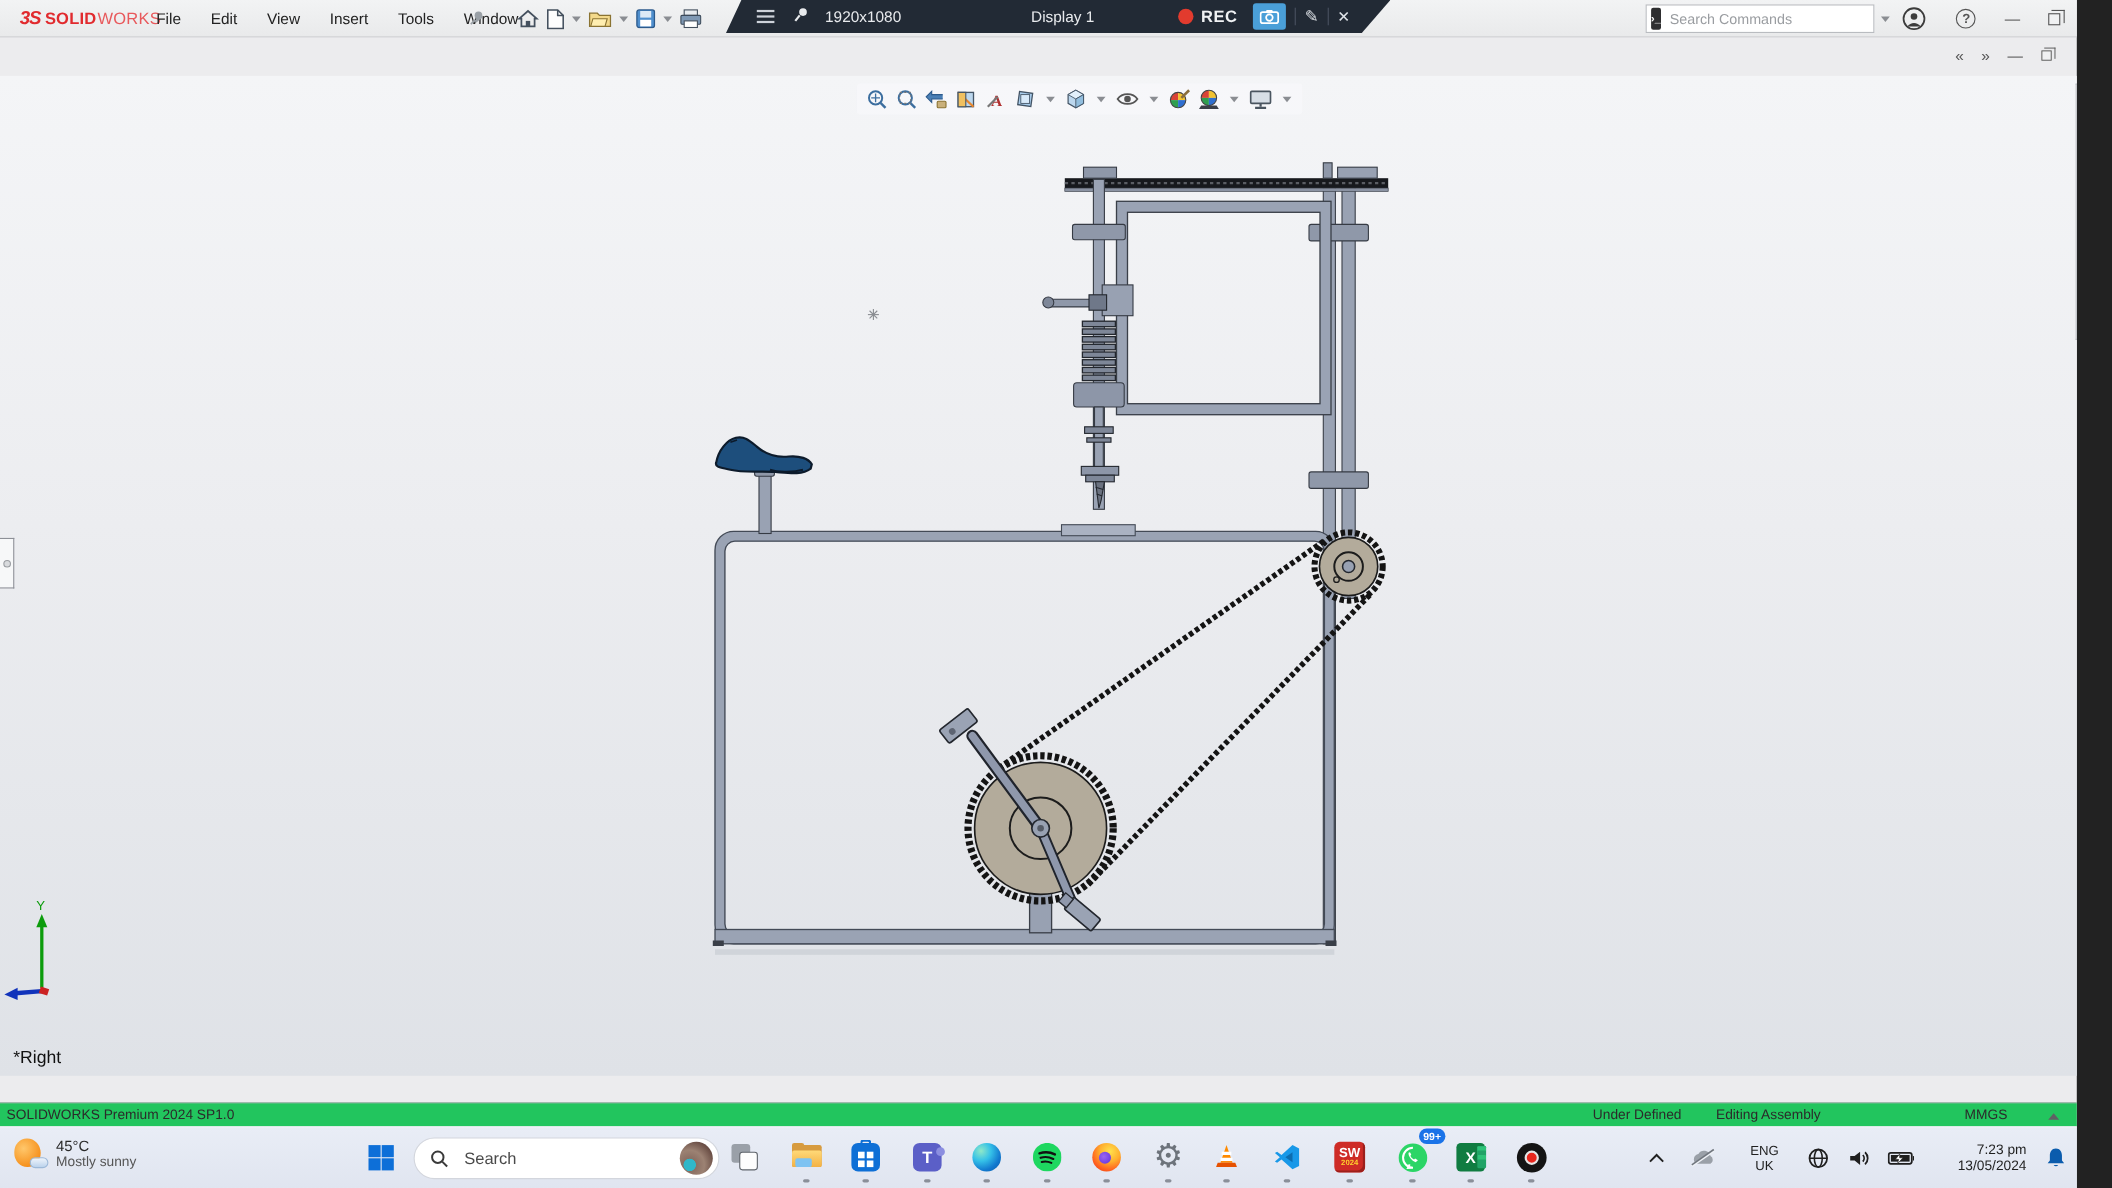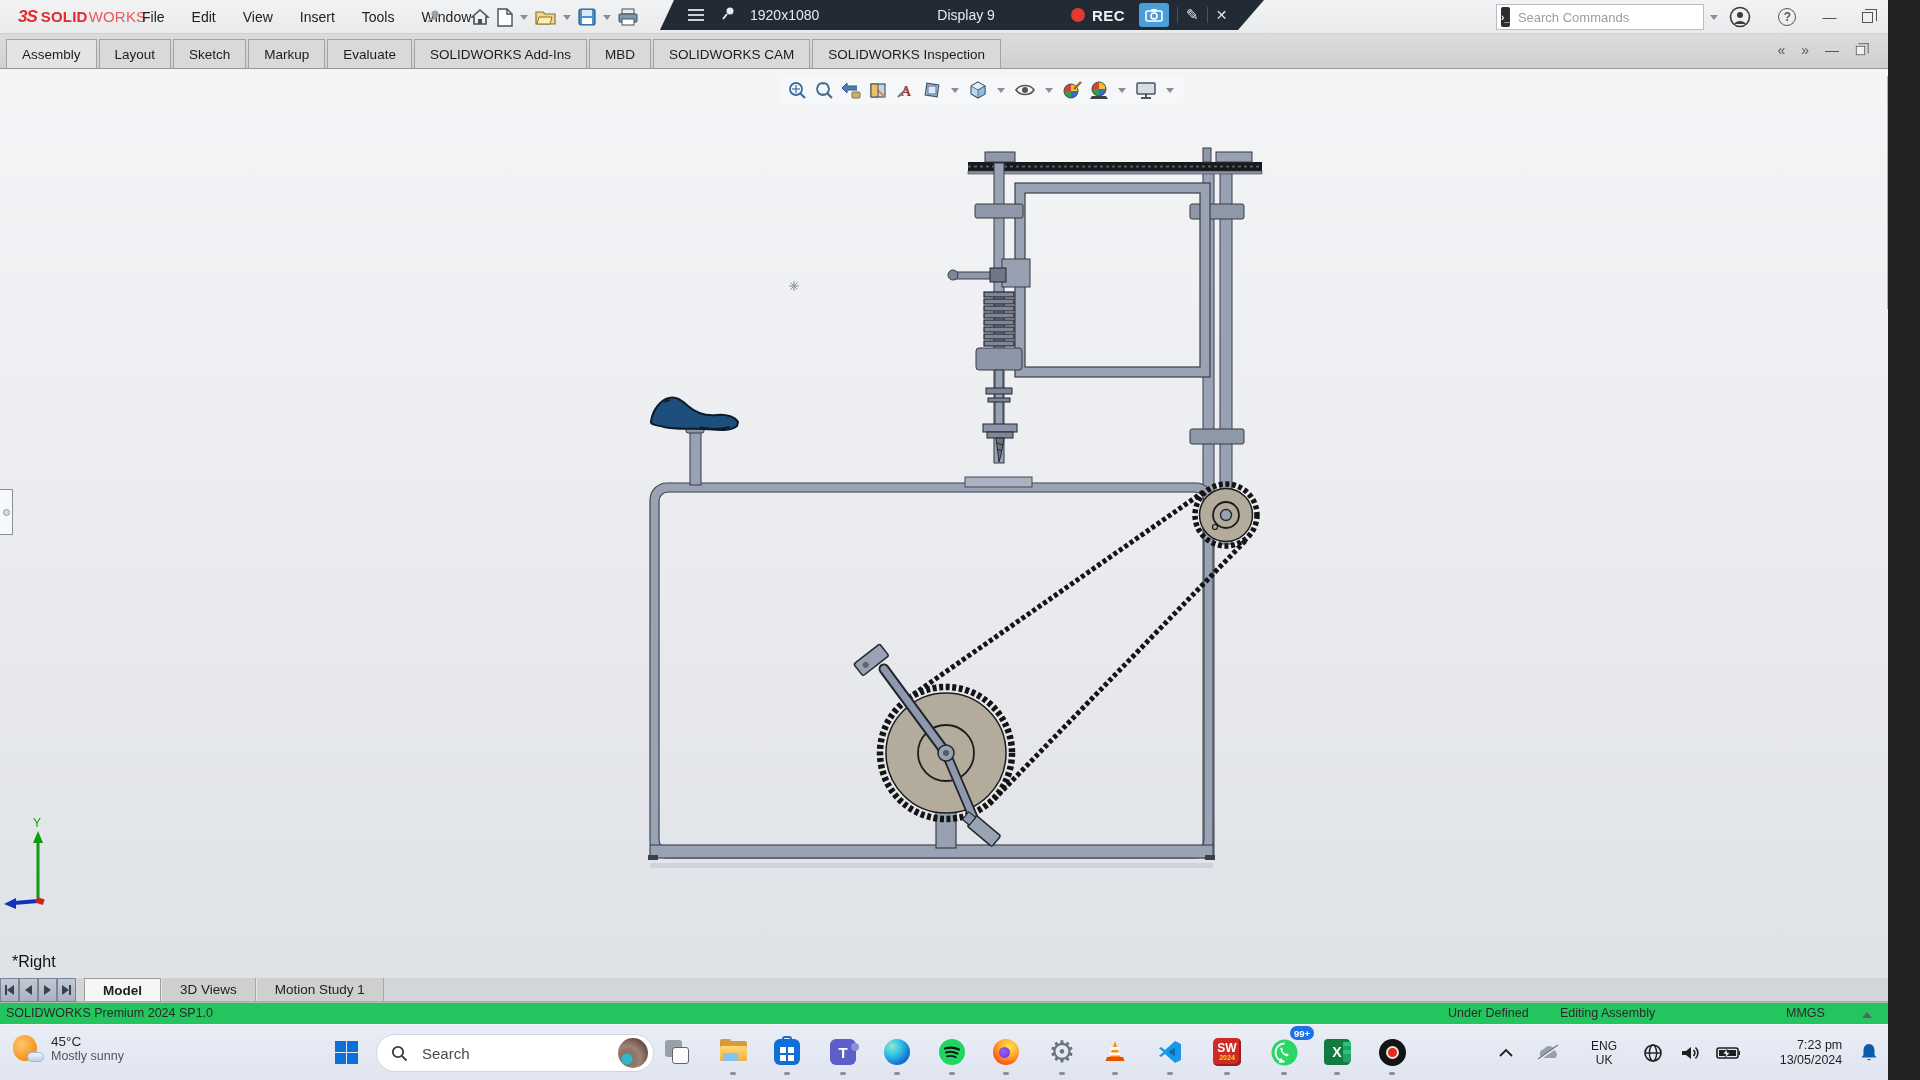--- a/index.html
+++ b/index.html
@@ -225,21 +225,21 @@
 
     <div id="recorder" class="abs">
       <span class="burger"></span>
       <span style="margin-left:16px">
         <svg width="16" height="16">
             <circle cx="10" cy="5" r="3.5" fill="#e8eaed"></circle>
             <line x1="7" y1="8" x2="3" y2="13" stroke="#e8eaed" stroke-width="2"></line>
           </svg>
       </span>
       <span style="margin-left:14px">1920x1080</span>
-      <span style="margin-left:118px">Display 9</span>
+      <span style="margin-left:118px">Display 1</span>
       <span id="rec-dot" style="margin-left:76px"></span>
       <span id="rec-label">REC</span>
       <span id="cam-btn">
         <svg width="18" height="14">
             <rect x="1" y="3" width="16" height="10" rx="2" fill="none" stroke="#fff" stroke-width="1.6"></rect>
             <rect x="6" y="1" width="6" height="3" rx="1" fill="#fff"></rect>
             <circle cx="9" cy="8" r="3" fill="none" stroke="#fff" stroke-width="1.6"></circle>
           </svg>
       </span>
       <span class="vdiv"></span>
@@ -263,31 +263,20 @@
           <circle cx="12" cy="10" r="3" fill="#3c3c3c"></circle>
           <path d="M6 19 A7.5 7.5 0 0 1 18 19 Z" fill="#3c3c3c"></path>
         </svg>
       <span class="helpcirc">?</span>
       <span class="mingl">—</span>
       <span class="restore-gl"></span>
       <span class="closegl">✕</span>
     </div>
   </div>
 
-  <div id="cmdrow" class="abs">
-    <span class="ctab first">Assembly</span>
-    <span class="ctab">Layout</span>
-    <span class="ctab">Sketch</span>
-    <span class="ctab">Markup</span>
-    <span class="ctab">Evaluate</span>
-    <span class="ctab">SOLIDWORKS Add-Ins</span>
-    <span class="ctab">MBD</span>
-    <span class="ctab">SOLIDWORKS CAM</span>
-    <span class="ctab">SOLIDWORKS Inspection</span>
-  </div>
   <div id="cmd-right">
     <span>«</span>
     <span>»</span>
     <span>—</span>
     <span class="restore-gl" style="transform:scale(.85)"></span>
   </div>
 
   <div id="viewport" class="abs">
 
     <svg id="modelsvg" class="abs" width="1920" height="909" viewBox="0 0 1920 909">
@@ -575,41 +564,20 @@
             <rect x="4" y="10" width="4" height="3" fill="#2b6ca8"></rect>
             <line x1="10" y1="11.5" x2="16" y2="11.5" stroke="#2b6ca8" stroke-width="1.4"></line>
             <line x1="4" y1="15.5" x2="16" y2="15.5" stroke="#2b6ca8" stroke-width="1.4"></line>
           </svg>
       </div>
     </div>
 
     <div id="orientation-label" class="abs">*Right</div>
   </div>
 
-  <div id="doctabs" class="abs">
-    <span id="tabnav">
-      <span class="navb">
-          <span class="bar"></span>
-          <span class="tri l"></span>
-        </span>
-      <span class="navb">
-          <span class="tri l"></span>
-        </span>
-      <span class="navb">
-          <span class="tri r"></span>
-        </span>
-      <span class="navb">
-          <span class="tri r"></span>
-          <span class="bar"></span>
-        </span>
-    </span>
-    <span class="dtab active">Model</span>
-    <span class="dtab">3D Views</span>
-    <span class="dtab">Motion Study 1</span>
-  </div>
 
   <div id="statusbar" class="abs">
     <span class="abs sb" style="left:6px">SOLIDWORKS Premium 2024 SP1.0</span>
     <span class="abs sb" style="left:1448px">Under Defined</span>
     <span class="abs sb" style="left:1560px">Editing Assembly</span>
     <span class="abs sb" style="left:1786px">MMGS</span>
     <span class="abs upcaret" style="left:1862px;top:9px"></span>
     <svg class="abs" style="left:1892px;top:3px" width="18" height="16">
         <path d="M2 8 L8 2 L15 2 L15 9 L9 15 Z" fill="#e8e4d8" stroke="#6a6a64" stroke-width="1.2"></path>
         <circle cx="12" cy="5" r="1.5" fill="#6a6a64"></circle>

